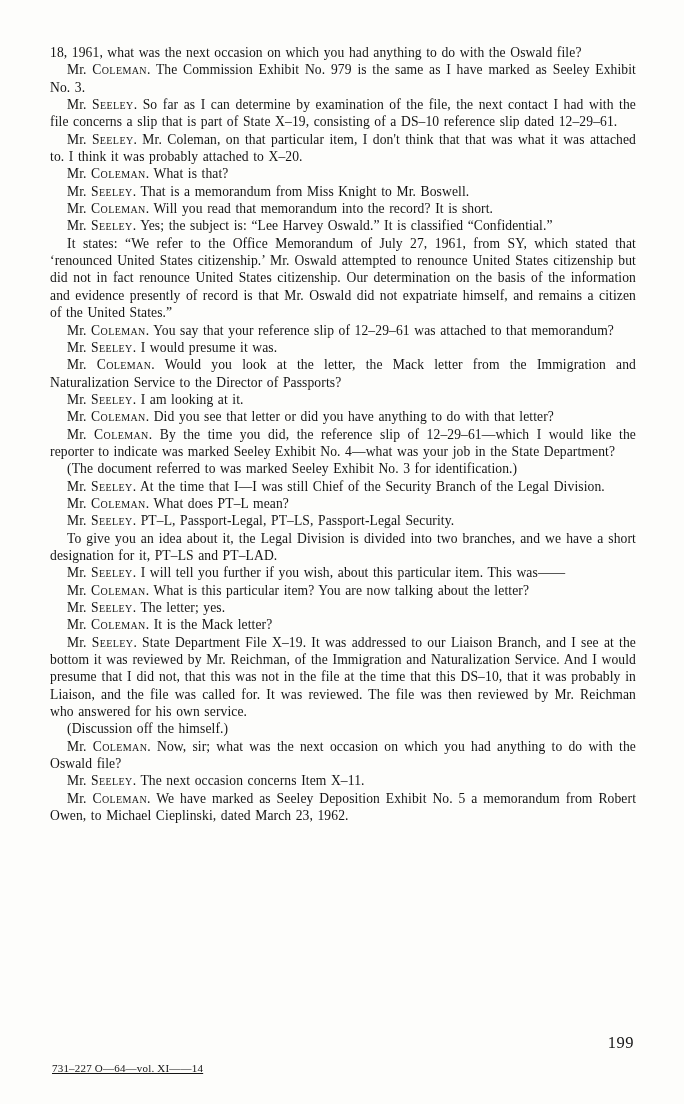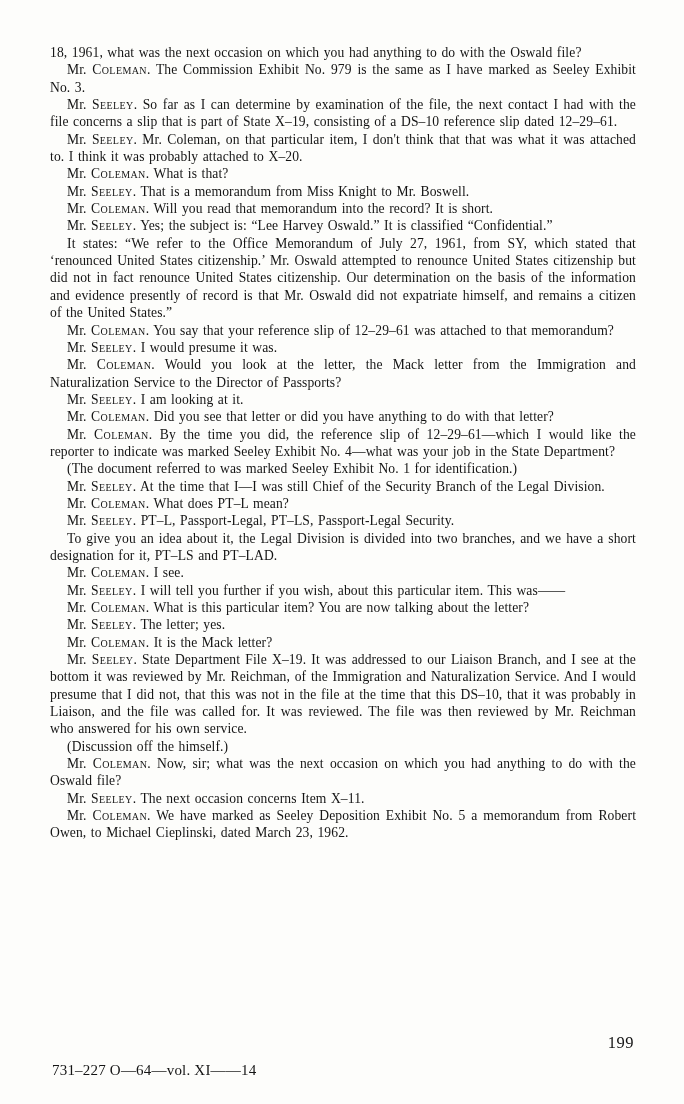--- a/index.html
+++ b/index.html
@@ -42,22 +42,23 @@
     top: 1033px;
     right: 50px;
     font-size: 16.5px;
     font-weight: normal;
     letter-spacing: 0.5px;
   }
   .print-code {
     position: absolute;
     top: 1062px;
     left: 52px;
-    font-size: 15px;
+    font-size: 11px;
     letter-spacing: 0.2px;
+    text-decoration: underline;
   }
 </style>
 </head>
 <body>
 
 <div class="page">
   <div class="text-block">
       <p class="para">18, 1961, what was the next occasion on which you had anything to do with the Oswald file?</p>
       <p class="para ind"><span class="speaker">Mr. <span class="sc">Coleman</span>.</span> The Commission Exhibit No. 979 is the same as I have marked as Seeley Exhibit No. 3.</p>
       <p class="para ind"><span class="speaker">Mr. <span class="sc">Seeley</span>.</span> So far as I can determine by examination of the file, the next contact I had with the file concerns a slip that is part of State X–19, consisting of a DS–10 reference slip dated 12–29–61.</p>
@@ -66,26 +67,25 @@
       <p class="para ind"><span class="speaker">Mr. <span class="sc">Seeley</span>.</span> That is a memorandum from Miss Knight to Mr. Boswell.</p>
       <p class="para ind"><span class="speaker">Mr. <span class="sc">Coleman</span>.</span> Will you read that memorandum into the record?  It is short.</p>
       <p class="para ind"><span class="speaker">Mr. <span class="sc">Seeley</span>.</span> Yes; the subject is: “Lee Harvey Oswald.”  It is classified “Confidential.”</p>
       <p class="para ind">It states: “We refer to the Office Memorandum of July 27, 1961, from SY, which stated that ‘renounced United States citizenship.’  Mr. Oswald attempted to renounce United States citizenship but did not in fact renounce United States citizenship.  Our determination on the basis of the information and evidence presently of record is that Mr. Oswald did not expatriate himself, and remains a citizen of the United States.”</p>
       <p class="para ind"><span class="speaker">Mr. <span class="sc">Coleman</span>.</span> You say that your reference slip of 12–29–61 was attached to that memorandum?</p>
       <p class="para ind"><span class="speaker">Mr. <span class="sc">Seeley</span>.</span> I would presume it was.</p>
       <p class="para ind"><span class="speaker">Mr. <span class="sc">Coleman</span>.</span> Would you look at the letter, the Mack letter from the Immigration and Naturalization Service to the Director of Passports?</p>
       <p class="para ind"><span class="speaker">Mr. <span class="sc">Seeley</span>.</span> I am looking at it.</p>
       <p class="para ind"><span class="speaker">Mr. <span class="sc">Coleman</span>.</span> Did you see that letter or did you have anything to do with that letter?</p>
       <p class="para ind"><span class="speaker">Mr. <span class="sc">Coleman</span>.</span> By the time you did, the reference slip of 12–29–61—which I would like the reporter to indicate was marked Seeley Exhibit No. 4—what was your job in the State Department?</p>
-      <p class="para ind">(The document referred to was marked Seeley Exhibit No. 1 for identification.)</p>
+      <p class="para ind">(The document referred to was marked Seeley Exhibit No. 3 for identification.)</p>
       <p class="para ind"><span class="speaker">Mr. <span class="sc">Seeley</span>.</span> At the time that I—I was still Chief of the Security Branch of the Legal Division.</p>
       <p class="para ind"><span class="speaker">Mr. <span class="sc">Coleman</span>.</span> What does PT–L mean?</p>
       <p class="para ind"><span class="speaker">Mr. <span class="sc">Seeley</span>.</span> PT–L, Passport-Legal, PT–LS, Passport-Legal Security.</p>
       <p class="para ind">To give you an idea about it, the Legal Division is divided into two branches, and we have a short designation for it, PT–LS and PT–LAD.</p>
-      <p class="para ind"><span class="speaker">Mr. <span class="sc">Coleman</span>.</span> I see.</p>
       <p class="para ind"><span class="speaker">Mr. <span class="sc">Seeley</span>.</span> I will tell you further if you wish, about this particular item.  This was——</p>
       <p class="para ind"><span class="speaker">Mr. <span class="sc">Coleman</span>.</span> What is this particular item?  You are now talking about the letter?</p>
       <p class="para ind"><span class="speaker">Mr. <span class="sc">Seeley</span>.</span> The letter; yes.</p>
       <p class="para ind"><span class="speaker">Mr. <span class="sc">Coleman</span>.</span> It is the Mack letter?</p>
       <p class="para ind"><span class="speaker">Mr. <span class="sc">Seeley</span>.</span> State Department File X–19.  It was addressed to our Liaison Branch, and I see at the bottom it was reviewed by Mr. Reichman, of the Immigration and Naturalization Service.  And I would presume that I did not, that this was not in the file at the time that this DS–10, that it was probably in Liaison, and the file was called for.  It was reviewed.  The file was then reviewed by Mr. Reichman who answered for his own service.</p>
       <p class="para ind">(Discussion off the himself.)</p>
       <p class="para ind"><span class="speaker">Mr. <span class="sc">Coleman</span>.</span> Now, sir; what was the next occasion on which you had anything to do with the Oswald file?</p>
       <p class="para ind"><span class="speaker">Mr. <span class="sc">Seeley</span>.</span> The next occasion concerns Item X–11.</p>
       <p class="para ind"><span class="speaker">Mr. <span class="sc">Coleman</span>.</span> We have marked as Seeley Deposition Exhibit No. 5 a memorandum from Robert Owen, to Michael Cieplinski, dated March 23, 1962.</p>
     </div>

